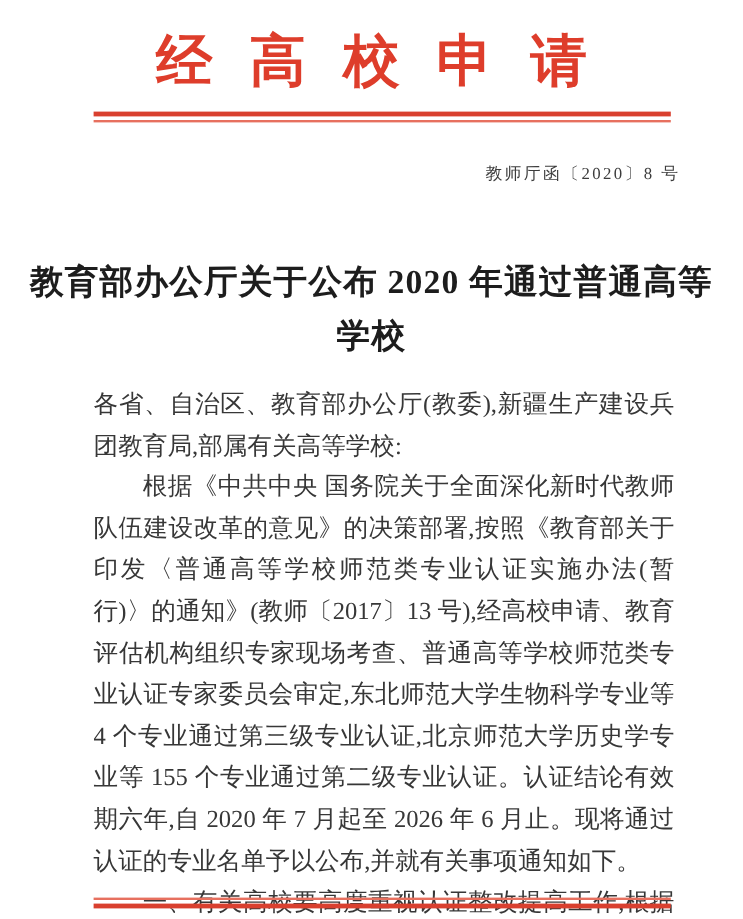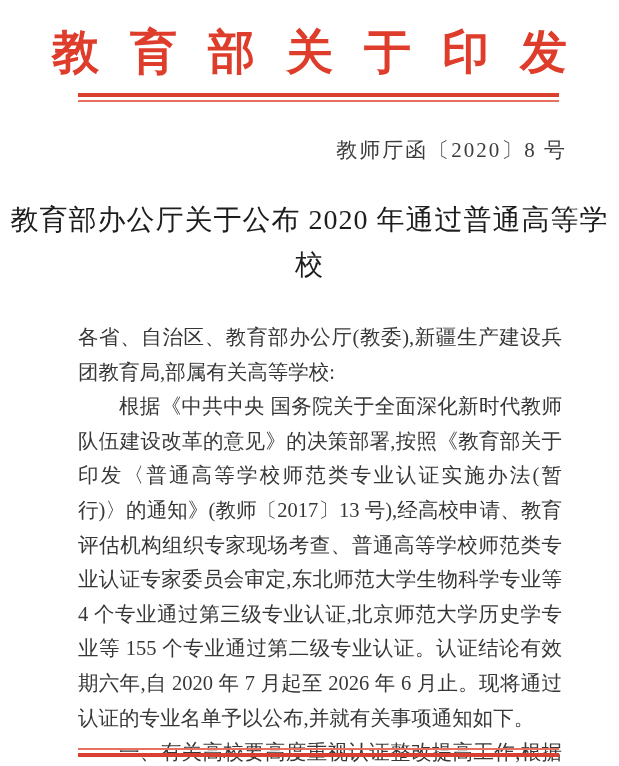--- a/index.html
+++ b/index.html
@@ -42,36 +42,36 @@
   .double-rule .bar-gap   { height: 3px; background: transparent; }
   .double-rule .bar-thin  { height: 2px; background: #e7705f; }
   .rule-top    { top: 93px; }
   .rule-bottom { top: 748px; }
 
   
   .doc-number {
     position: absolute;
     top: 136px;
     right: 52px;
-    font-size: 21px;
+    font-size: 14px;
     letter-spacing: 2px;
     color: #3c3c3c;
   }
 
   
   .doc-title {
     position: absolute;
     top: 197px;
     left: 0;
     right: 0;
-    margin: 0;
+    margin: 16px;
     text-align: center;
     font-size: 28px;
     line-height: 45px;
-    font-weight: 400;
+    font-weight: 700;
     color: #1d1d1d;
     letter-spacing: 1px;
   }
 
   
   .doc-body {
     position: absolute;
     top: 320px;
     left: 78px;
     width: 484px;
@@ -81,21 +81,21 @@
     text-align: justify;
   }
   .doc-body p { margin: 0; }
   .doc-body p.indent { text-indent: 2em; }
 </style>
 </head>
 <body>
 
 <div class="page">
 
-  <h1 class="org-name">教育部关于印发</h1>
+  <h1 class="org-name">经高校申请</h1>
 
   <div class="double-rule rule-top">
     <div class="bar-thick"></div>
     <div class="bar-gap"></div>
     <div class="bar-thin"></div>
   </div>
 
   <div class="doc-number">教师厅函〔2020〕8 号</div>
 
   <h2 class="doc-title">

